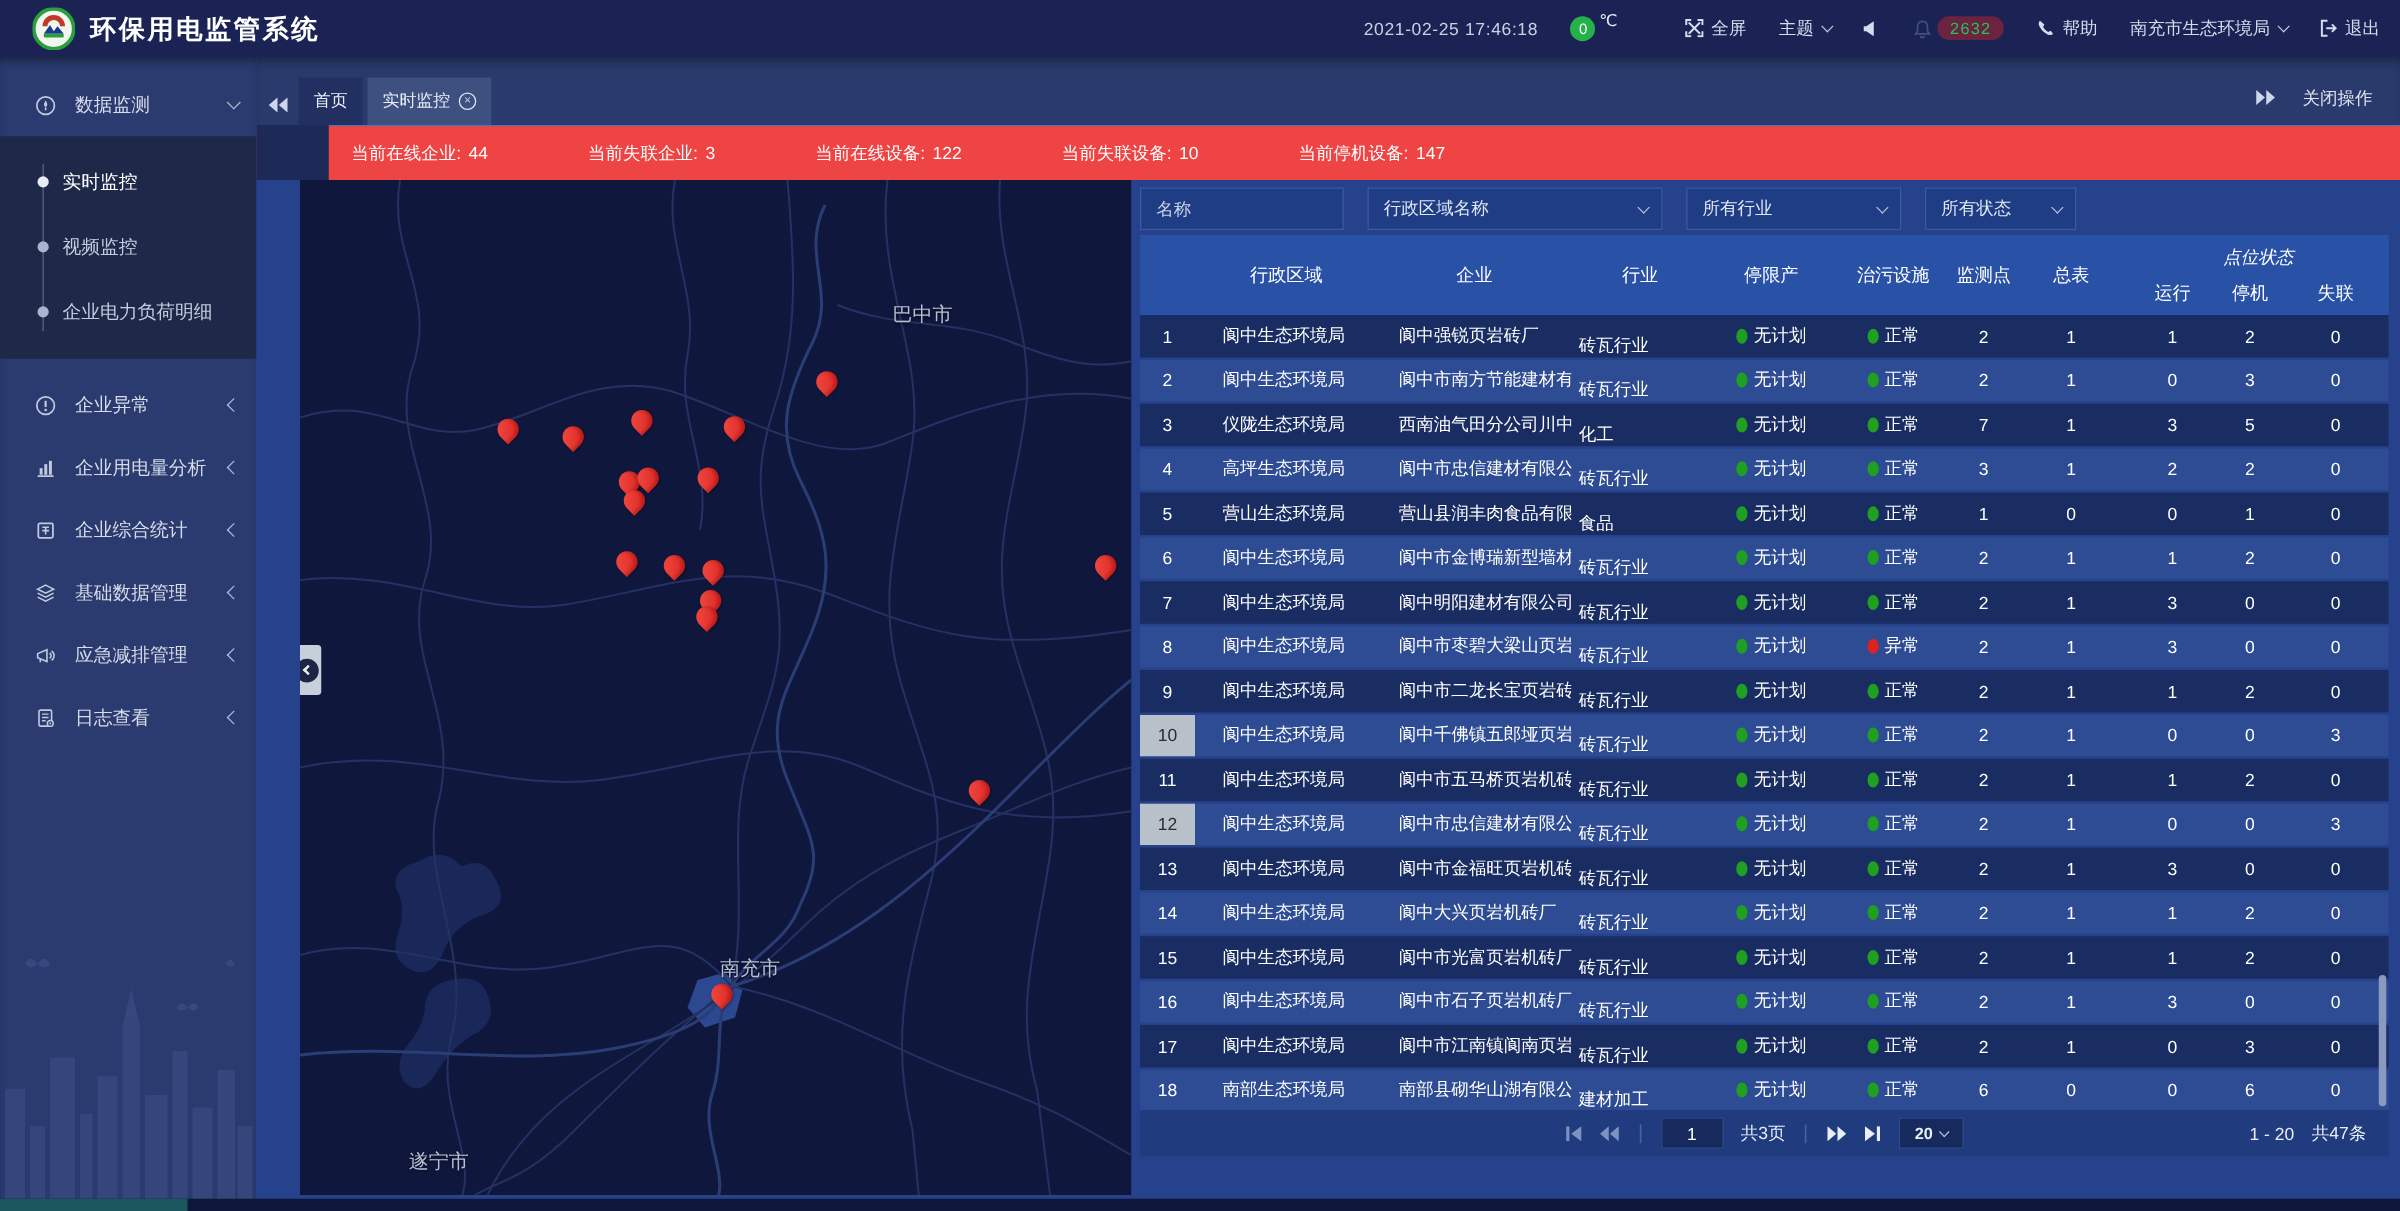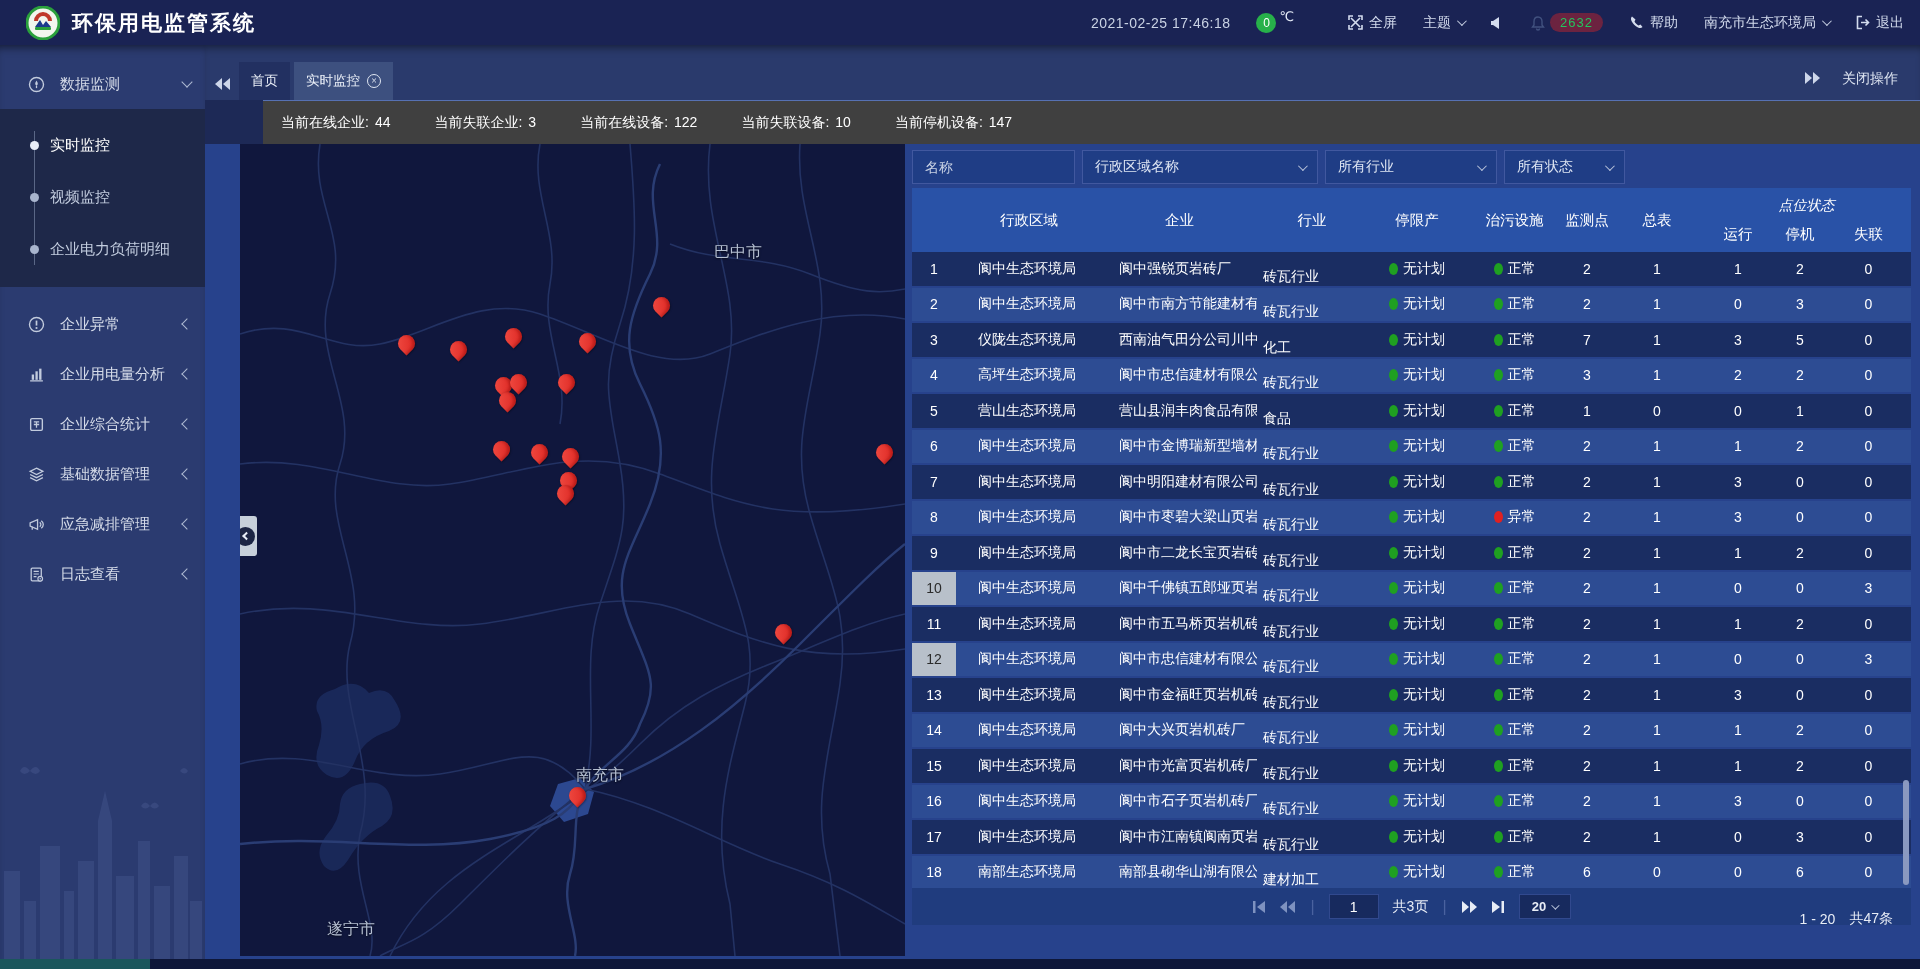--- a/index.html
+++ b/index.html
@@ -56,22 +56,22 @@
     color:#e9eef7; cursor:pointer; margin-right:4px; }
   .tab.home { background:#223061; }
   .tab.active { background:#3d507f; }
   .tclose { width:14px; height:14px; border:1px solid #dfe6f2; border-radius:50%; font-size:10px;
     line-height:12px; text-align:center; color:#eef2fa; }
   .tab-right { margin-left:auto; display:flex; align-items:center; gap:22px; padding:0 22px 12px 0;
     color:#dde4f1; font-size:14px; }
   .tab-right .op { cursor:pointer; }
 
   
-  .statsbar { position:absolute; left:205px; right:0; top:100px; height:44px; background:#404040;
-    border-top:1px solid #5671b3; display:flex; align-items:center; gap:44px; padding-left:76px;
+  .statsbar { position:absolute; left:205px; right:0; top:100px; height:44px; background:#ef4444;
+    border-top:1px solid #5671b3; display:flex; align-items:center; gap:80px; padding-left:76px;
     color:#fff; font-size:14px; z-index:4; }
   .stat { white-space:nowrap; }
   .stat b { font-weight:normal; margin-left:6px; }
   .stats-notch { position:absolute; left:205px; top:100px; width:58px; height:44px; background:#1d2956; z-index:5; }
 
   
   .map { position:absolute; left:240px; top:144px; width:665px; height:812px; background:#10173d;
     overflow:hidden; z-index:3; cursor:grab;padding-left:12px; }
   .map svg.roads { position:absolute; left:0; top:0; }
   .citylabel { position:absolute; color:#b6c0d2; font-size:16px; text-shadow:0 1px 2px rgba(0,0,0,.6); white-space:nowrap; }
@@ -80,21 +80,21 @@
     box-shadow:inset -2px -2px 3px rgba(120,0,0,.35), 0 1px 2px rgba(0,0,0,.4); cursor:pointer; }
   .map-collapse { position:absolute; left:-7px; top:372px; width:24px; height:40px; background:#c7d0da;
     border-radius:3px; display:flex; align-items:center; justify-content:center; cursor:pointer; z-index:6; }
   .map-collapse .circ { width:19px; height:19px; border-radius:50%; background:#1c2544;
     display:flex; align-items:center; justify-content:center; }
   .map-collapse .circ i { width:6px; height:6px; border-left:2px solid #e8edf6; border-bottom:2px solid #e8edf6;
     transform:rotate(45deg) translate(1px,-1px); display:block; }
 
   
   .panel { position:absolute; left:912px; top:144px; width:999px; height:781px; z-index:3; }
-  .filters { position:absolute; left:0; top:6px; display:flex; gap:7px; }
+  .filters { position:absolute; left:0; top:6px; display:flex; gap:19px; }
   .f-input, .f-select { height:34px; background:#1f3d85; border:1px solid #41589f; color:#dfe6f3;
     font-size:14px; display:flex; align-items:center; padding:0 12px; }
   .f-input { width:163px; }
   .f-input input { background:transparent; border:none; outline:none; color:#c9d2e4; font-size:14px; width:100%;
     font-family:inherit; }
   .f-input input::placeholder { color:#c9d2e4; opacity:1; }
   .f-select { justify-content:space-between; cursor:pointer; }
   .f-select .caret { border-color:#b8c3da; margin-left:10px; }
   .fs-region { width:236px; } .fs-industry { width:172px; } .fs-status { width:121px; }
 
@@ -121,21 +121,21 @@
 
   .pager { position:absolute; left:0; top:744px; width:999px; height:37px; background:#203c7e;
     display:flex; align-items:center; justify-content:center; gap:14px; color:#e8edf6; font-size:14px; }
   .pg-ic { display:flex; align-items:center; cursor:pointer; }
   .pg-div { color:#4a629f; font-size:16px; }
   .pg-input { width:50px; height:25px; background:#172a5e; border:1px solid #31498e; color:#fff;
     text-align:center; font-size:14px; font-family:inherit; }
   .pg-size { width:52px; height:25px; background:#172a5e; border:1px solid #31498e; color:#e8edf6;
     display:flex; align-items:center; justify-content:center; gap:5px; font-size:13px; cursor:pointer;font-weight:bold; }
   .pg-size .caret { width:6px; height:6px; border-color:#b8c3da; }
-  .pg-right { position:absolute; right:18px; top:12px; height:37px; display:flex; align-items:center; gap:14px; }
+  .pg-right { position:absolute; right:18px; top:0; height:37px; display:flex; align-items:center; gap:14px; }
   .scrollthumb { position:absolute; right:2px; top:636px; width:6px; height:105px; background:#8a99c0; border-radius:3px; cursor:pointer; }
 
   
   .footer-strip { position:absolute; left:0; bottom:0; width:1920px; height:10px; background:#0e1739; z-index:40; }
   .footer-strip .teal { position:absolute; left:0; top:0; width:150px; height:10px; background:#1a565c; }
 </style>
 </head>
 <body>
 
 <div id="app">

